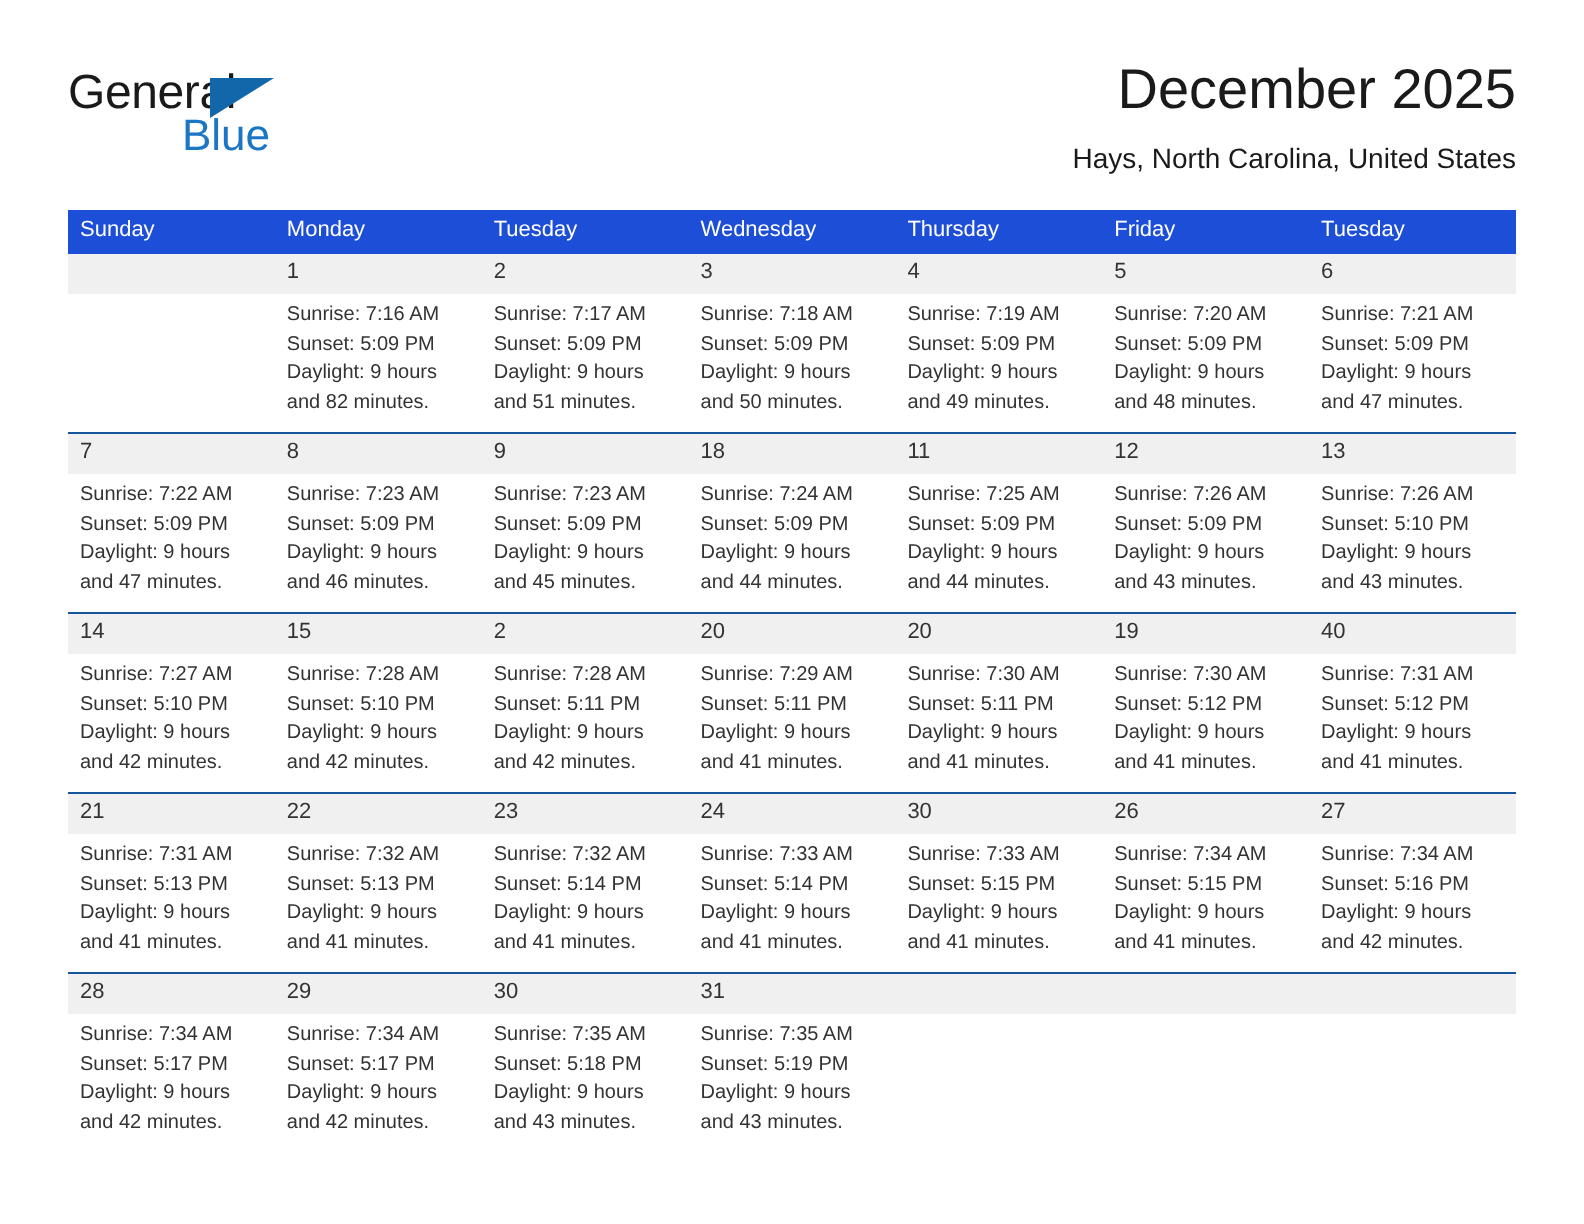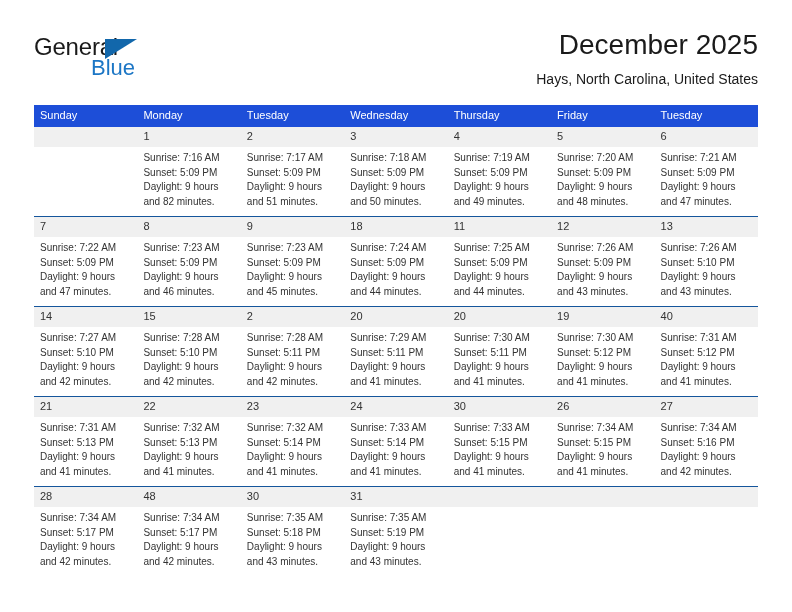--- a/index.html
+++ b/index.html
@@ -437,21 +437,21 @@
         <td>
           <div class="daynum">28</div>
           <div class="info">
             <div>Sunrise: 7:34 AM</div>
             <div>Sunset: 5:17 PM</div>
             <div>Daylight: 9 hours</div>
             <div>and 42 minutes.</div>
           </div>
         </td>
         <td>
-          <div class="daynum">48</div>
+          <div class="daynum">29</div>
           <div class="info">
             <div>Sunrise: 7:34 AM</div>
             <div>Sunset: 5:17 PM</div>
             <div>Daylight: 9 hours</div>
             <div>and 42 minutes.</div>
           </div>
         </td>
         <td>
           <div class="daynum">30</div>
           <div class="info">

